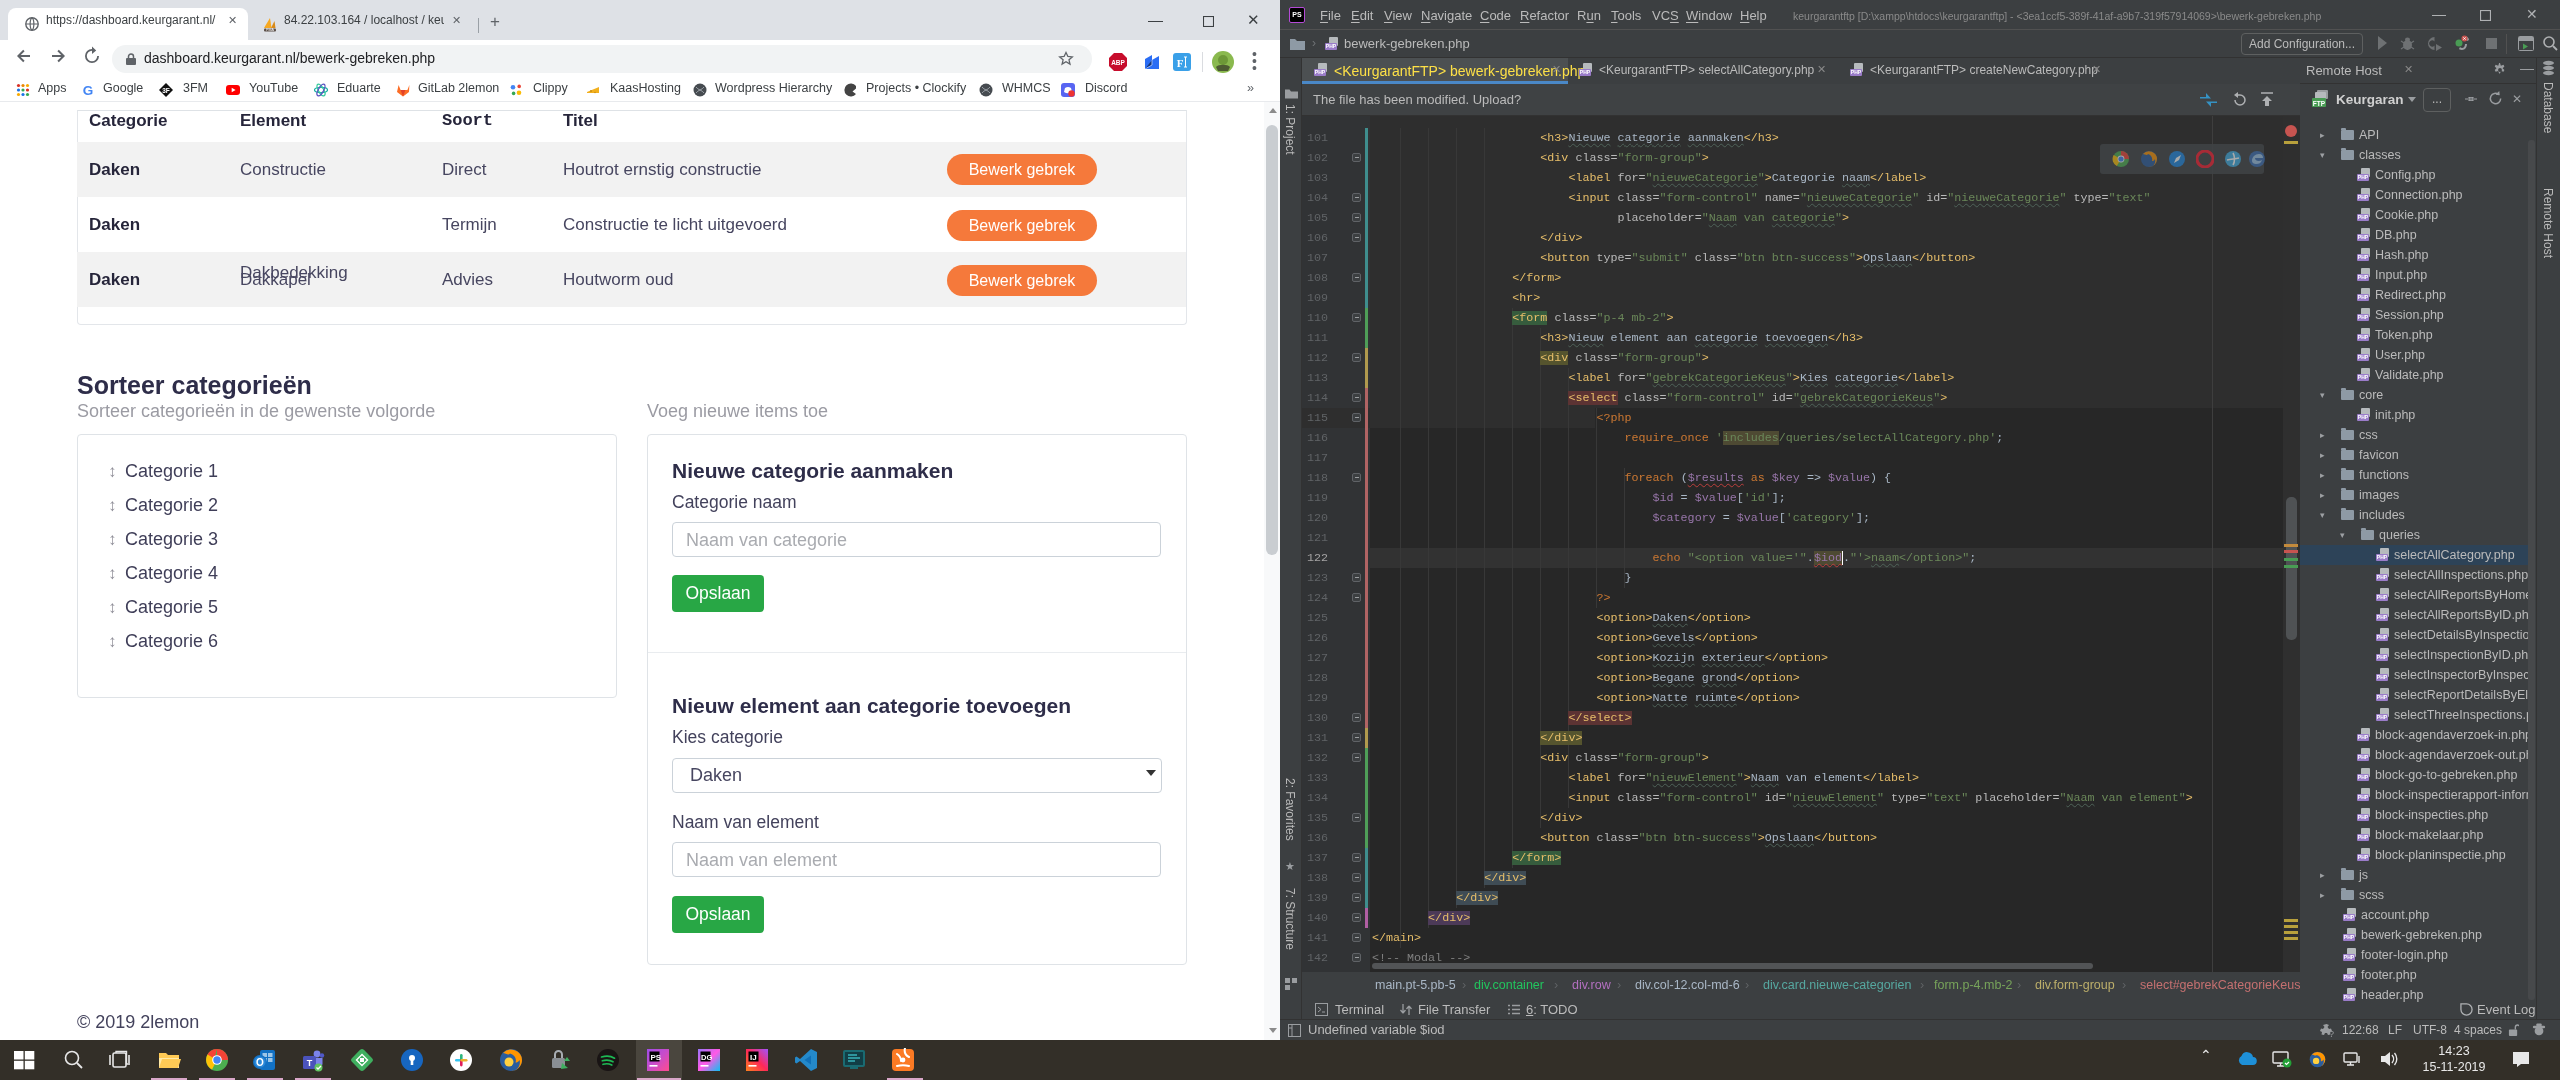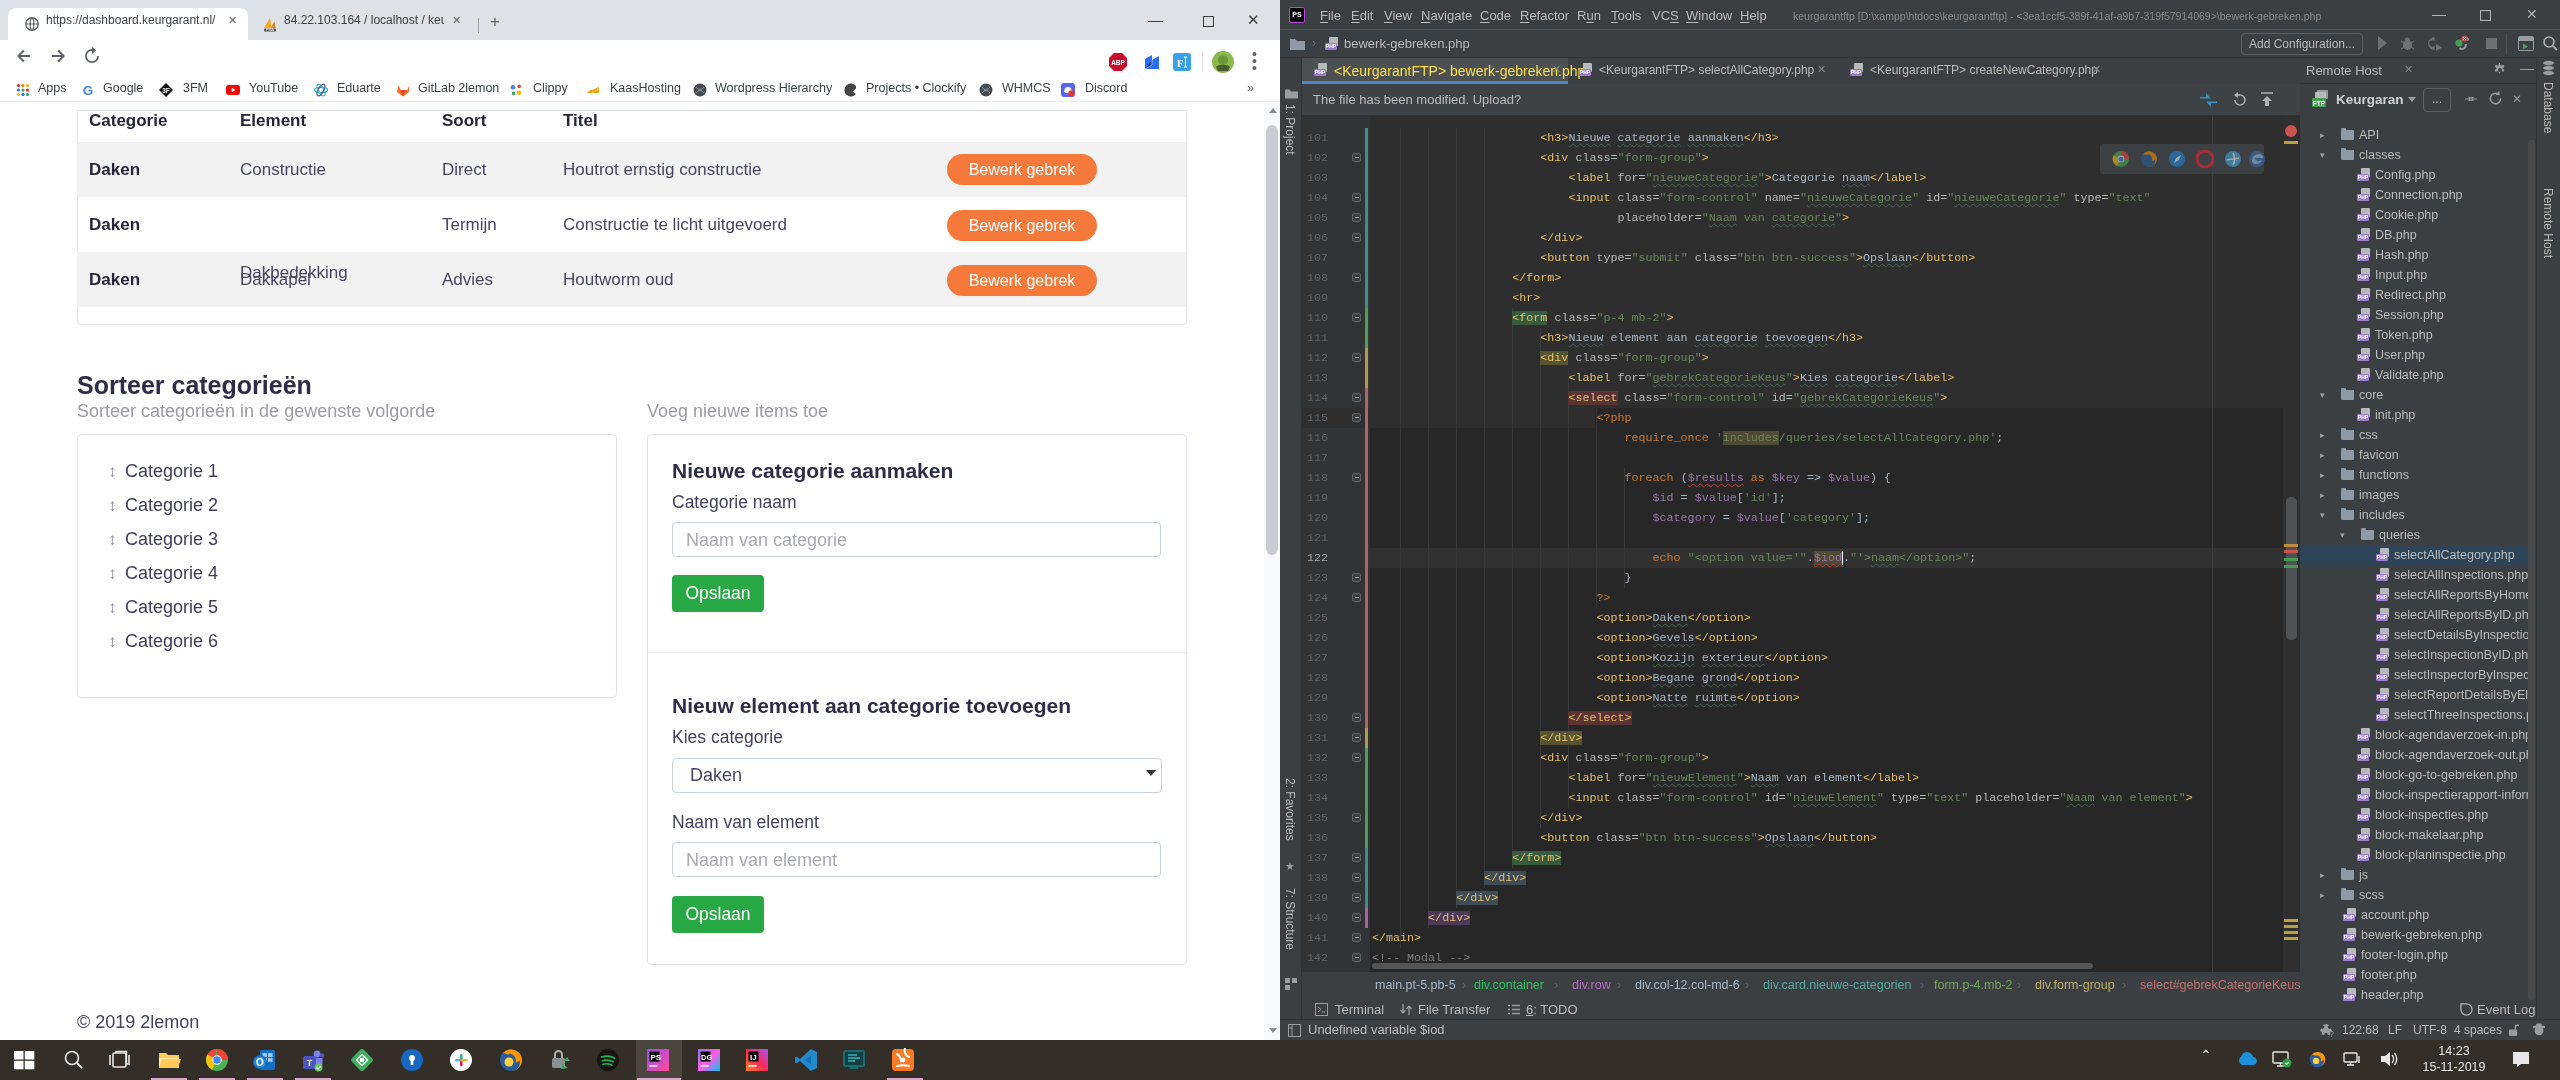--- a/index.html
+++ b/index.html
@@ -102,20 +102,30 @@
   <div id="toolbar"></div>
   <svg class="navic" style="left:14px" width="20" height="20" viewBox="0 0 20 20">
       <path d="M16 9H6.8l3.8-3.8L9.2 3.8 3 10l6.2 6.2 1.4-1.4L6.8 11H16z" fill="#5f6368"></path>
     </svg>
   <svg class="navic" style="left:48px" width="20" height="20" viewBox="0 0 20 20">
       <path d="M4 9h9.2L9.4 5.2l1.4-1.4L17 10l-6.2 6.2-1.4-1.4L13.2 11H4z" fill="#5f6368"></path>
     </svg>
   <svg class="navic" style="left:82px" width="20" height="20" viewBox="0 0 20 20">
       <path d="M10 3a7 7 0 1 0 7 7h-1.8A5.2 5.2 0 1 1 10 4.8V8l4.2-3.6L10 .6z" fill="#5f6368"></path>
     </svg>
+  <div id="omni">
+    <svg class="abs" style="left:13px;top:8px" width="12" height="13" viewBox="0 0 12 13">
+        <rect x="1" y="5" width="10" height="7" rx="1" fill="#5f6368"></rect>
+        <path d="M3.5 5V3.5a2.5 2.5 0 0 1 5 0V5" fill="none" stroke="#5f6368" stroke-width="1.5"></path>
+      </svg>
+    <div class="url">dashboard.keurgarant.nl/bewerk-gebreken.php</div>
+    <svg class="abs" style="left:946px;top:6px" width="16" height="16" viewBox="0 0 16 16">
+        <path d="M8 1.5l1.9 4 4.4.4-3.3 2.9 1 4.3L8 10.8l-3.9 2.3 1-4.3L1.7 5.9l4.4-.4z" fill="none" stroke="#5f6368" stroke-width="1.3"></path>
+      </svg>
+  </div>
 
   <svg class="abs" style="left:1108px;top:52px" width="20" height="20" viewBox="0 0 20 20">
       <path d="M6 1h8l5 5v8l-5 5H6l-5-5V6z" fill="#c70d2c"></path>
       <text x="10" y="13" font-size="6.5" font-weight="bold" fill="#fff" text-anchor="middle" font-family="Liberation Sans">ABP</text>
     </svg>
   <svg class="abs" style="left:1142px;top:52px" width="20" height="20" viewBox="0 0 20 20">
       <path d="M3 17V7l7-4v5l7-4v13z" fill="#2a6df4"></path>
       <path d="M3 17l7-4V8" fill="#texts" stroke="#fff" stroke-width="1" opacity="0.5"></path>
     </svg>
   <svg class="abs" style="left:1172px;top:52px" width="20" height="20" viewBox="0 0 20 20">
@@ -206,21 +216,21 @@
     </svg>
   <div class="bm" style="left:1085px;">Discord</div>
   <div class="bm" style="left:1247px;color:#5f6368;">»</div>
   <div id="content">
 
     <div class="cardx" style="left:77px;top:8px;width:1110px;height:215px;border-color:#e3e6ea;border-radius:0 0 4px 4px;border-top:1px solid #dee2e6;"></div>
     <div class="gray-row" style="top:40px;"></div>
     <div class="gray-row" style="top:150px;"></div>
     <div class="th" style="left:89px;top:9px;">Categorie</div>
     <div class="th" style="left:240px;top:9px;">Element</div>
-    <div class="th" style="left:442px;top:9px;">Soort</div>
+    <div class="th" style="left:442px;top:9px;font-family:Liberation Mono, monospace;">Soort</div>
     <div class="th" style="left:563px;top:9px;">Titel</div>
     <div class="tdb" style="left:89px;top:58px;">Daken</div>
     <div class="td" style="left:240px;top:58px;">Constructie</div>
     <div class="td" style="left:442px;top:58px;">Direct</div>
     <div class="td" style="left:563px;top:58px;">Houtrot ernstig constructie</div>
     <div class="btn-orange" style="top:52px;">Bewerk gebrek</div>
     <div class="tdb" style="left:89px;top:113px;">Daken</div>
     <div class="td" style="left:240px;top:113px;margin-top:48px;">Dakbedekking</div>
     <div class="td" style="left:442px;top:113px;">Termijn</div>
     <div class="td" style="left:563px;top:113px;">Constructie te licht uitgevoerd</div>

